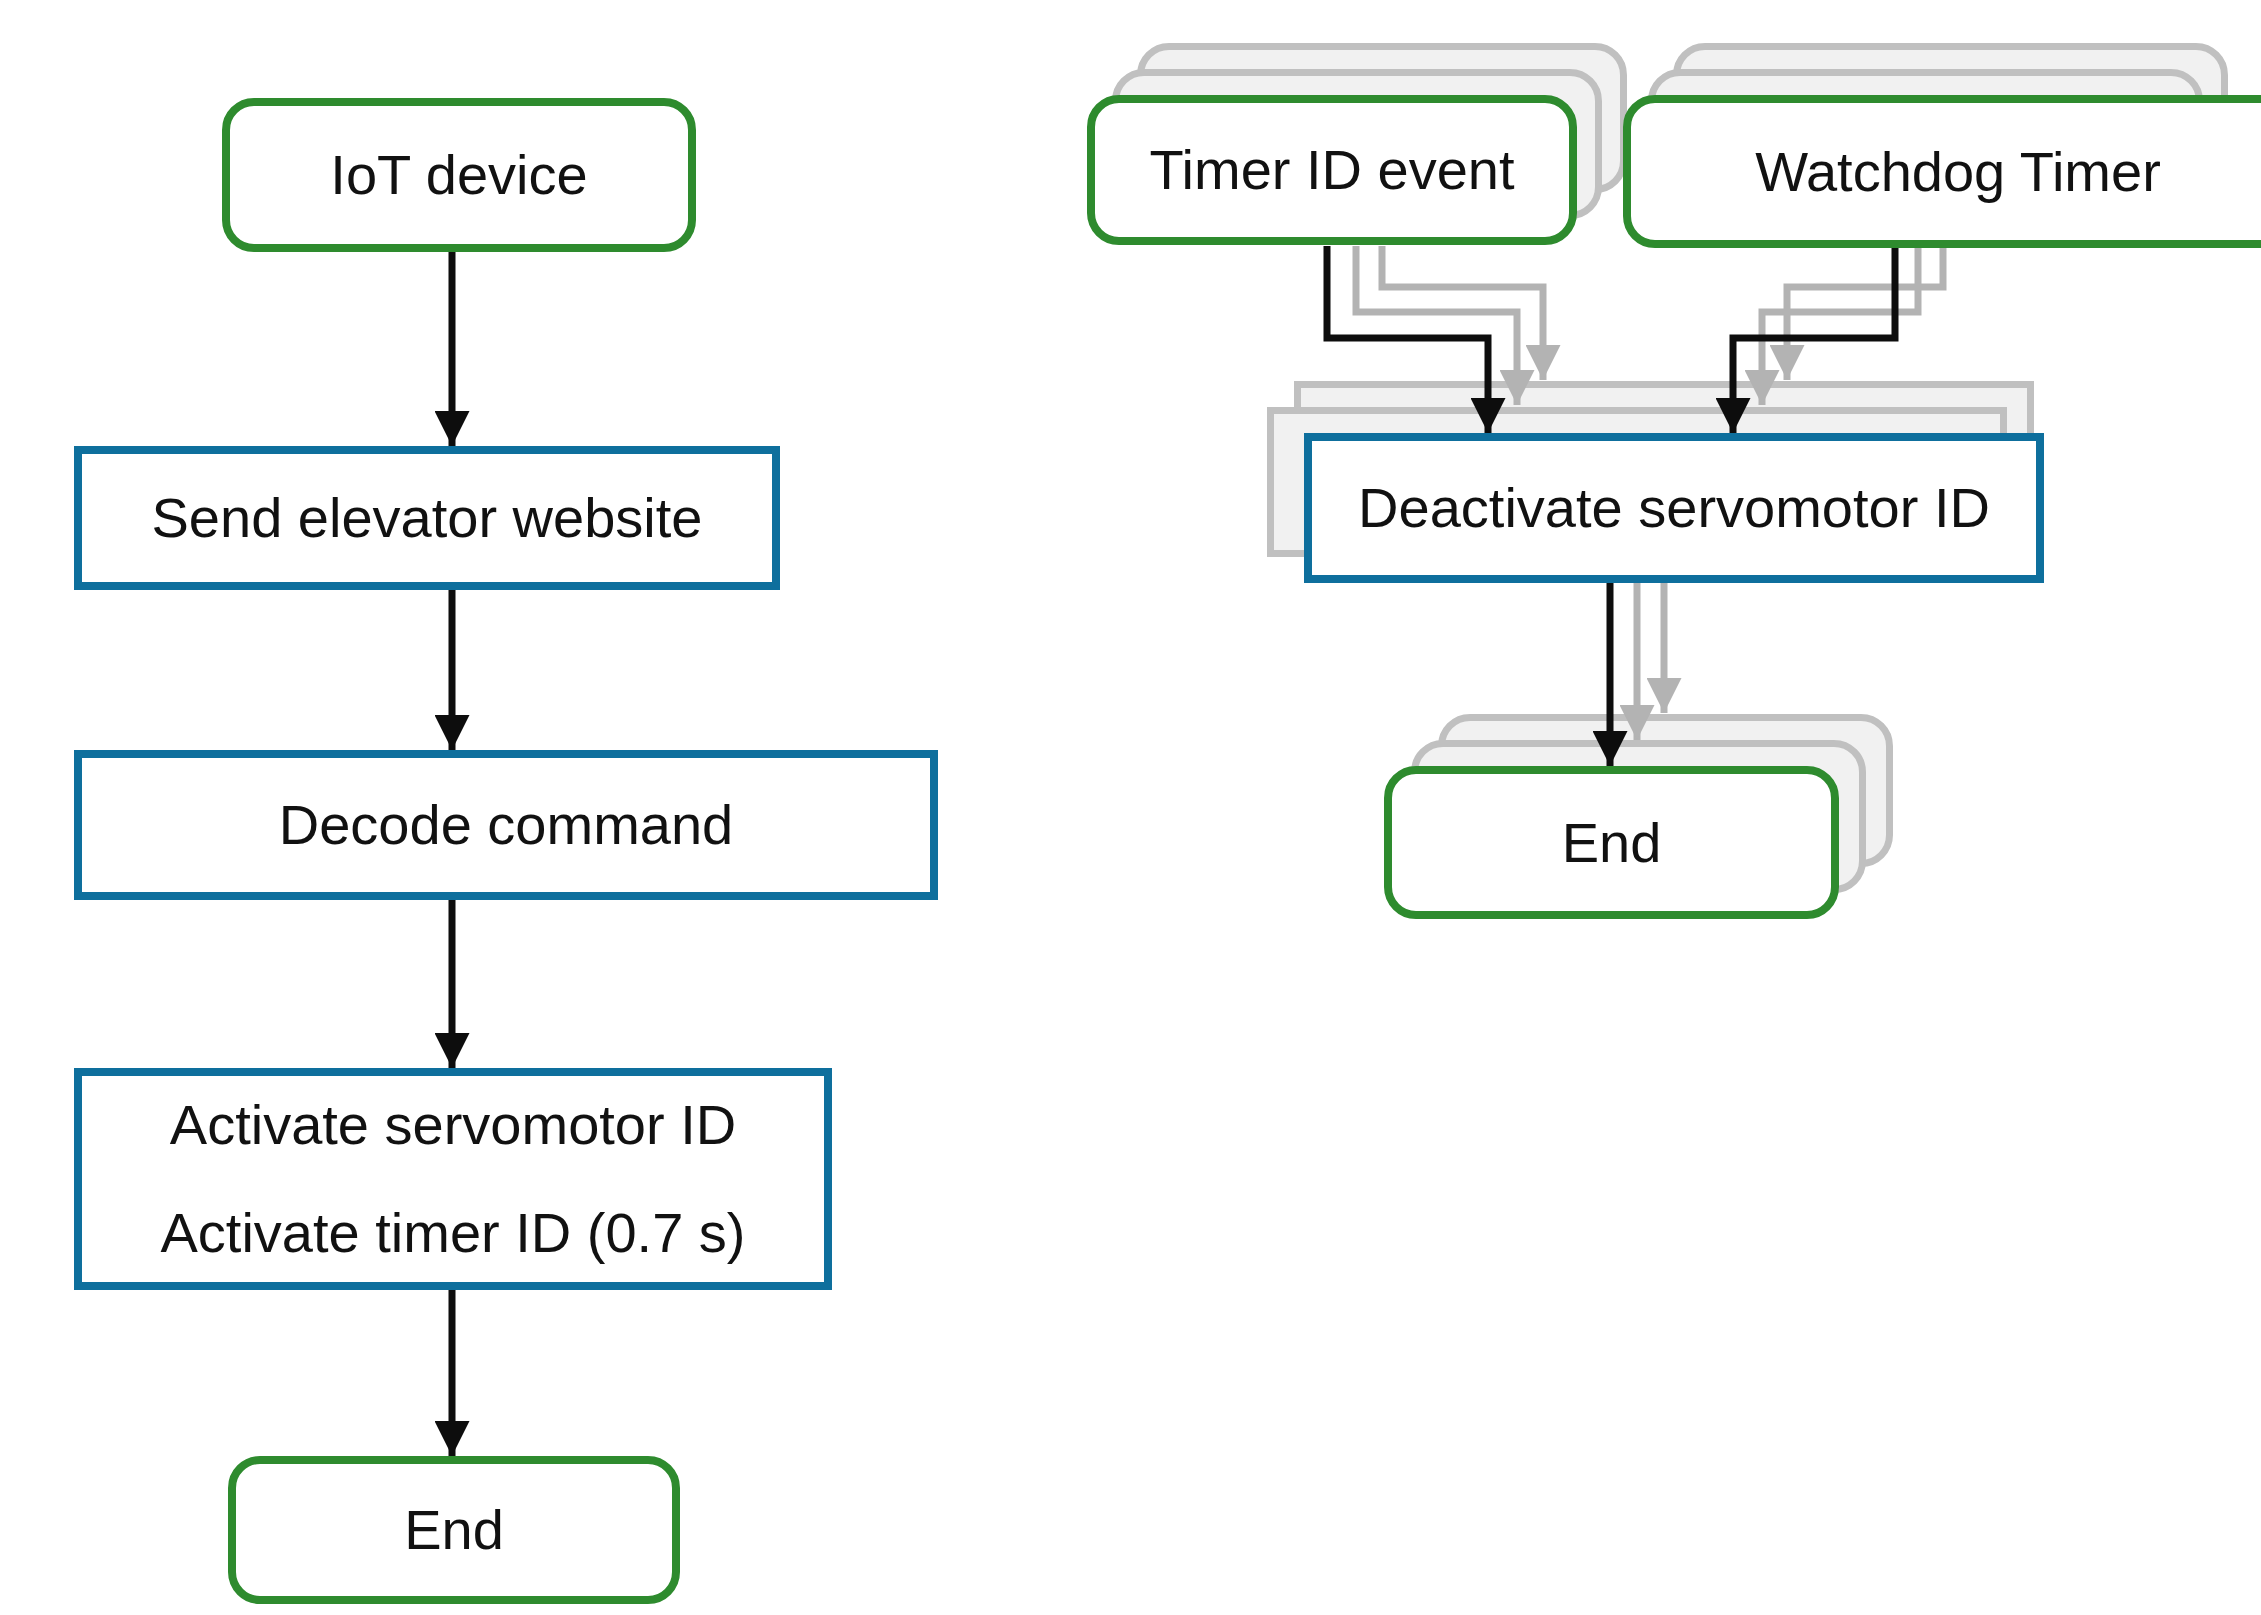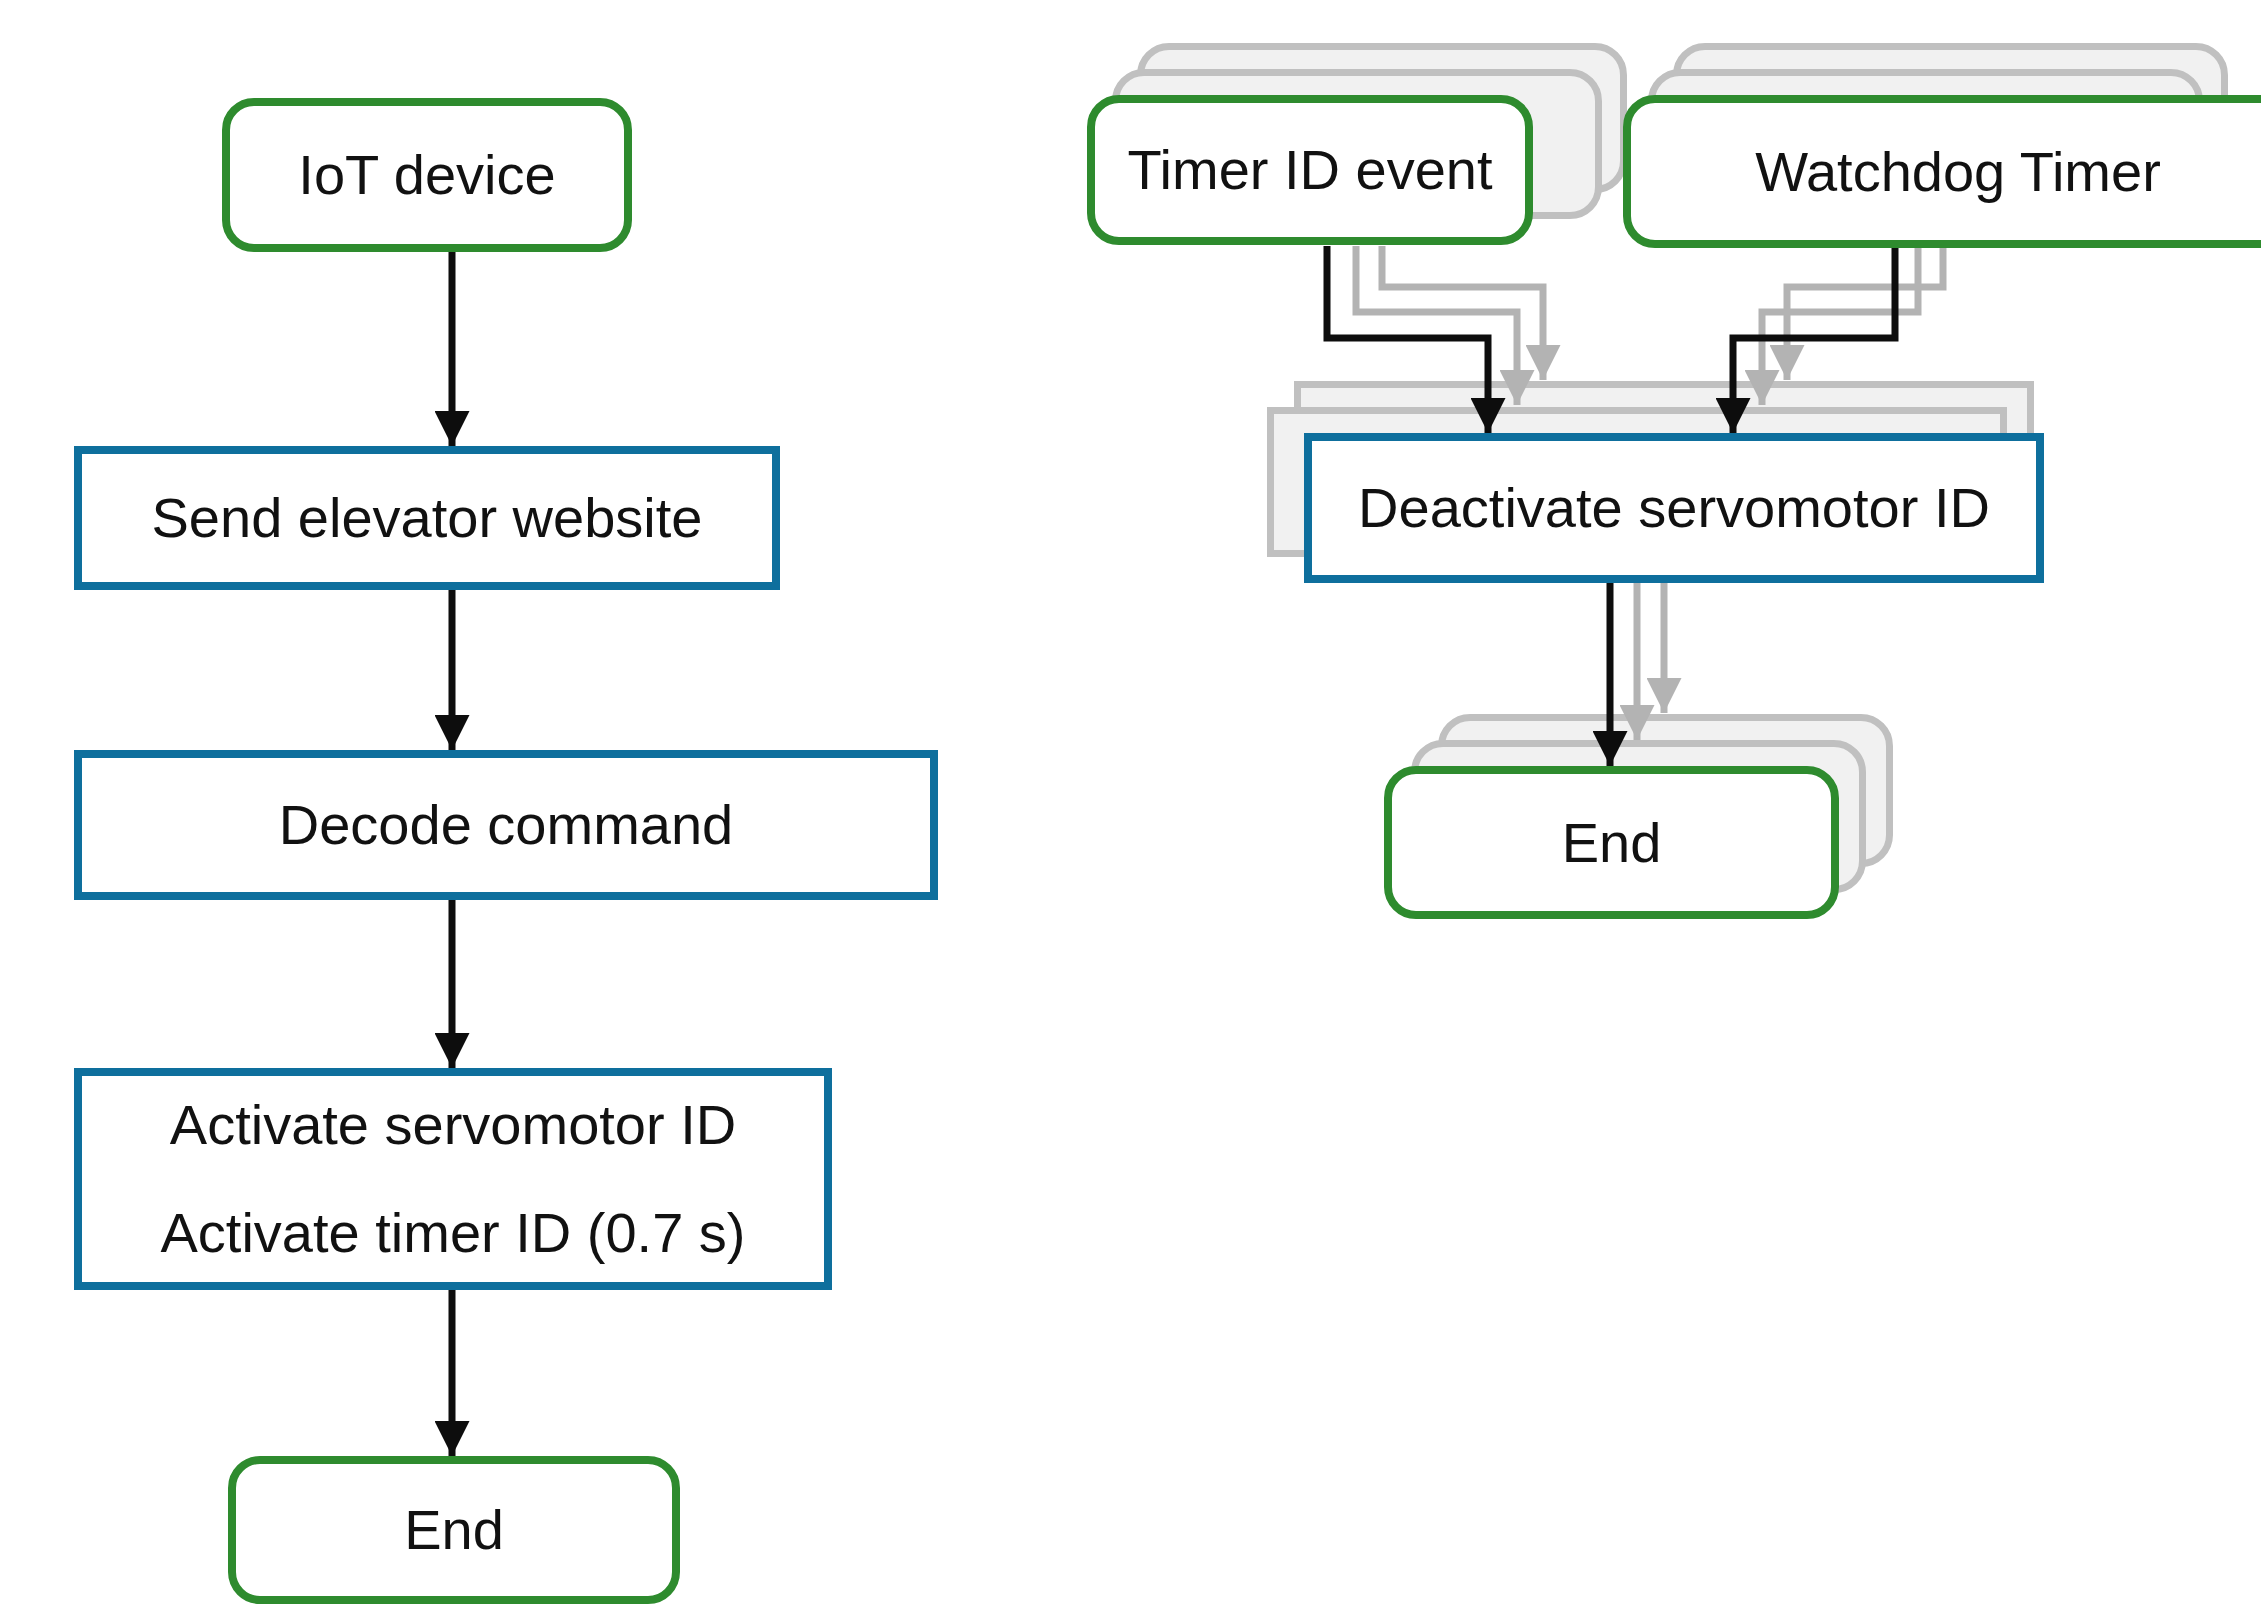--- a/index.html
+++ b/index.html
@@ -90,42 +90,42 @@
     <path d="M1327,246 L1327,338 L1488,338 L1488,433" fill="none" stroke="#0d0d0d" stroke-width="7" marker-end="url(#arrow-black)"></path>
     <path d="M1895,246 L1895,338 L1733,338 L1733,433" fill="none" stroke="#0d0d0d" stroke-width="7" marker-end="url(#arrow-black)"></path>
     <path d="M1610,583 L1610,766" fill="none" stroke="#0d0d0d" stroke-width="7" marker-end="url(#arrow-black)"></path>
 
     <path d="M452,252 L452,446" fill="none" stroke="#0d0d0d" stroke-width="7" marker-end="url(#arrow-black)"></path>
     <path d="M452,590 L452,750" fill="none" stroke="#0d0d0d" stroke-width="7" marker-end="url(#arrow-black)"></path>
     <path d="M452,900 L452,1068" fill="none" stroke="#0d0d0d" stroke-width="7" marker-end="url(#arrow-black)"></path>
     <path d="M452,1290 L452,1456" fill="none" stroke="#0d0d0d" stroke-width="7" marker-end="url(#arrow-black)"></path>
   </svg>
 
-  <div class="node terminator" style="left:222px; top:98px; width:410px; height:154px;">
+  <div class="node terminator" style="left:222px; top:98px; width:474px; height:154px;">
     <span>IoT device</span>
   </div>
 
   <div class="node process" style="left:74px; top:446px; width:706px; height:144px;">
     <span>Send elevator website</span>
   </div>
 
   <div class="node process" style="left:74px; top:750px; width:864px; height:150px;">
     <span>Decode command</span>
   </div>
 
   <div class="node process" style="left:74px; top:1068px; width:758px; height:222px;gap:36px;">
     <span>Activate servomotor ID</span>
     <span>Activate timer ID (0.7 s)</span>
   </div>
 
   <div class="node terminator" style="left:228px; top:1456px; width:452px; height:148px;">
     <span>End</span>
   </div>
 
-  <div class="node terminator" style="left:1087px; top:95px; width:446px; height:150px;">
+  <div class="node terminator" style="left:1087px; top:95px; width:490px; height:150px;">
     <span>Timer ID event</span>
   </div>
 
   <div class="node terminator" style="left:1623px; top:95px; width:670px; height:153px;">
     <span>Watchdog Timer</span>
   </div>
 
   <div class="node process" style="left:1304px; top:433px; width:740px; height:150px;">
     <span>Deactivate servomotor ID</span>
   </div>

